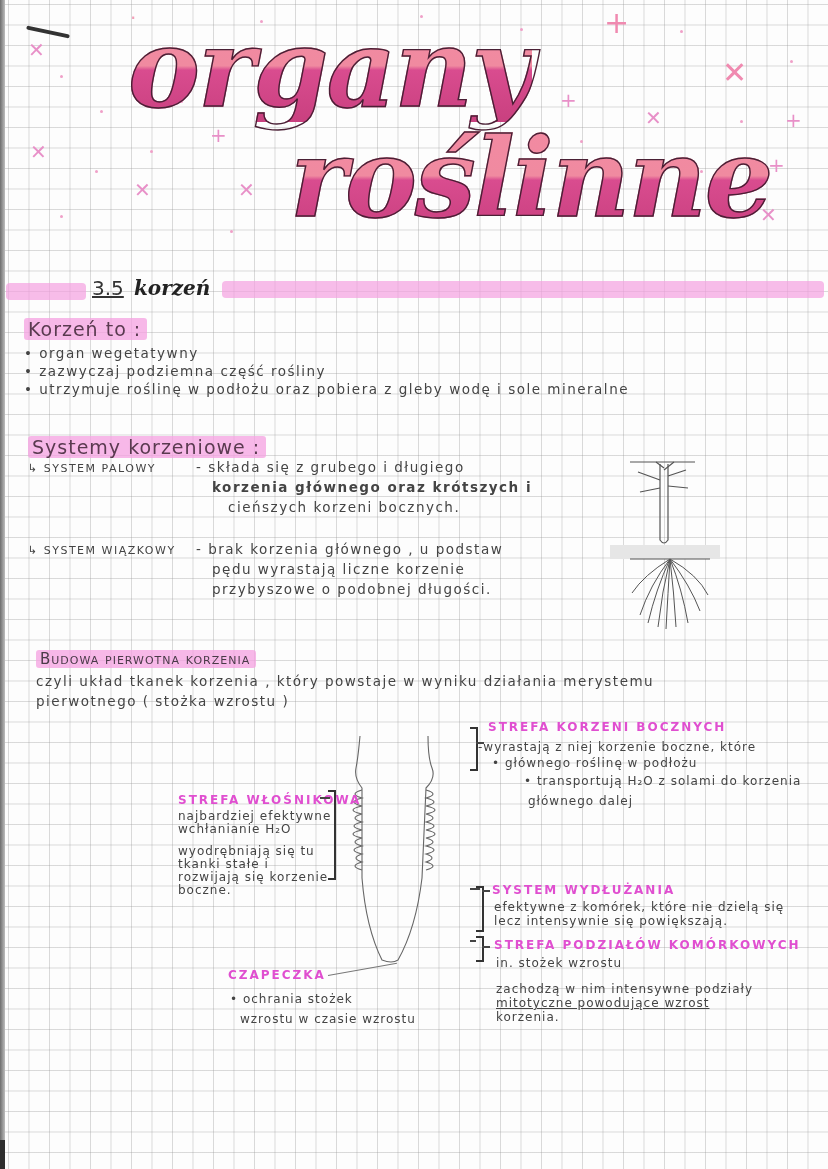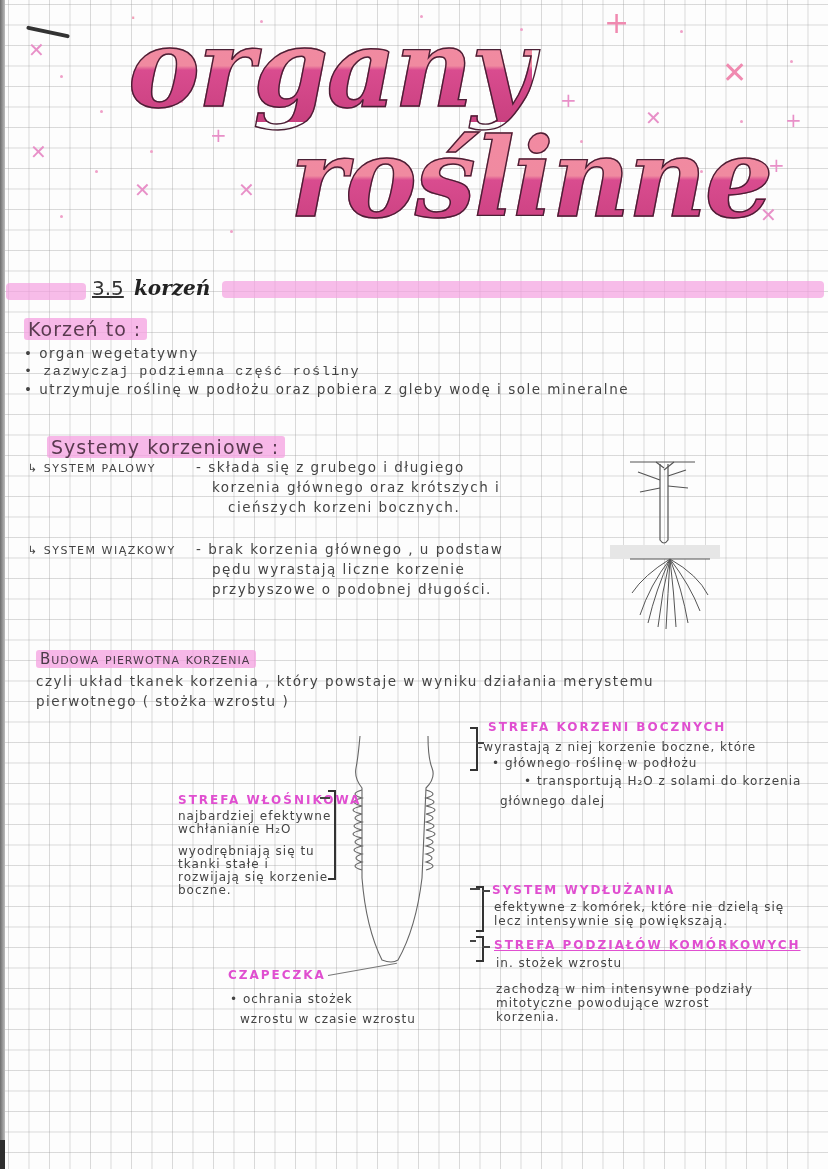--- a/index.html
+++ b/index.html
@@ -91,30 +91,30 @@
 
 <div class="hl-band" style="left:6px;top:283px;width:80px;"></div>
 <div class="hl-band" style="left:222px;top:281px;width:602px;"></div>
 <div class="txt section-num" style="left:92px;top:276px;text-decoration:underline;">3.5</div>
 <div class="txt section-name" style="left:134px;top:276px;">korzeń</div>
 
 <div class="txt h2" style="left:24px;top:318px;">
   <span class="hl">Korzeń to :</span>
 </div>
 <div class="txt body" style="left:24px;top:344px;">• <span>organ wegetatywny</span></div>
-<div class="txt body" style="left:24px;top:362px;font-family:Liberation Mono, monospace;">• <span>zazwyczaj podziemna część rośliny</span></div>
+<div class="txt body" style="left:24px;top:362px;">• <span>zazwyczaj podziemna część rośliny</span></div>
 <div class="txt body" style="left:24px;top:380px;">• <span>utrzymuje roślinę w podłożu oraz pobiera z gleby wodę i sole mineralne</span></div>
 
-<div class="txt h2" style="left:28px;top:436px;margin-left:19px;">
+<div class="txt h2" style="left:28px;top:436px;">
   <span class="hl">Systemy korzeniowe :</span>
 </div>
 
 <div class="txt caps" style="left:28px;top:462px;">↳ SYSTEM PALOWY</div>
 <div class="txt body" style="left:196px;top:458px;">- składa się z grubego i długiego</div>
-<div class="txt body" style="left:212px;top:478px;">korzenia głównego oraz krótszych i</div>
+<div class="txt body" style="left:212px;top:478px;font-weight:bold;">korzenia głównego oraz krótszych i</div>
 <div class="txt body" style="left:212px;top:498px;margin-left:16px;">cieńszych korzeni bocznych.</div>
 
 <div class="txt caps" style="left:28px;top:544px;">↳ SYSTEM WIĄZKOWY</div>
 <div class="txt body" style="left:196px;top:540px;">- brak korzenia głównego , u podstaw</div>
 <div class="txt body" style="left:212px;top:560px;">pędu wyrastają liczne korzenie</div>
 <div class="txt body" style="left:212px;top:580px;">przybyszowe o podobnej długości.</div>
 
 <svg style="left:620px;top:440px;" width="80" height="110" viewBox="0 0 80 110">
   <line x1="10" y1="22" x2="75" y2="22" stroke="#555" stroke-width="1.2"></line>
   <path d="M40 24 L40 100 Q44 106 48 100 L48 24" fill="none" stroke="#555" stroke-width="1.2"></path>
@@ -150,21 +150,21 @@
     <path d="M86 62 q14 4 0 8 q16 4 0 8 q18 4 0 8 q14 4 0 8 q16 4 0 8 q18 4 0 8 q14 4 0 8 q16 4 0 8 q12 4 0 8 q14 4 0 8"></path>
   </g>
 </svg>
 
 <div class="bracket-r" style="left:470px;top:727px;height:40px;"></div>
 <div class="line" style="left:476px;top:742px;width:8px;"></div>
 <div class="txt zone" style="left:488px;top:720px;">STREFA KORZENI BOCZNYCH</div>
 <div class="txt small" style="left:478px;top:740px;">-wyrastają z niej korzenie boczne, które</div>
 <div class="txt small" style="left:492px;top:756px;">• głównego roślinę w podłożu</div>
 <div class="txt small" style="left:492px;top:774px;margin-left:32px;">• transportują H₂O z solami do korzenia</div>
-<div class="txt small" style="left:500px;top:794px;">głównego dalej</div>
+<div class="txt small" style="left:500px;top:794px;padding-left:28px;">głównego dalej</div>
 
 <div class="txt zone" style="left:178px;top:793px;">STREFA WŁOŚNIKOWA</div>
 <div class="bracket-r" style="left:328px;top:790px;height:86px;"></div>
 <div class="line" style="left:320px;top:797px;width:10px;"></div>
 <div class="txt small" style="left:178px;top:809px;">najbardziej efektywne</div>
 <div class="txt small" style="left:178px;top:822px;">wchłanianie H₂O</div>
 <div class="txt small" style="left:178px;top:844px;">wyodrębniają się tu</div>
 <div class="txt small" style="left:178px;top:857px;">tkanki stałe i</div>
 <div class="txt small" style="left:178px;top:870px;">rozwijają się korzenie</div>
 <div class="txt small" style="left:178px;top:883px;">boczne.</div>
@@ -172,22 +172,22 @@
 <div class="line" style="left:470px;top:888px;width:10px;"></div>
 <div class="bracket-r" style="left:476px;top:886px;height:42px;"></div>
 <div class="line" style="left:482px;top:890px;width:8px;"></div>
 <div class="txt zone" style="left:492px;top:883px;">SYSTEM WYDŁUŻANIA</div>
 <div class="txt small" style="left:494px;top:900px;">efektywne z komórek, które nie dzielą się</div>
 <div class="txt small" style="left:494px;top:914px;">lecz intensywnie się powiększają.</div>
 
 <div class="line" style="left:470px;top:940px;width:6px;"></div>
 <div class="bracket-r" style="left:476px;top:936px;height:22px;"></div>
 <div class="line" style="left:482px;top:946px;width:8px;"></div>
-<div class="txt zone" style="left:494px;top:938px;text-decoration:underline;">STREFA PODZIAŁÓW KOMÓRKOWYCH</div>
+<div class="txt zone" style="left:494px;top:938px;">STREFA PODZIAŁÓW KOMÓRKOWYCH</div>
 <div class="txt small" style="left:496px;top:956px;">in. stożek wzrostu</div>
 <div class="txt small" style="left:496px;top:982px;">zachodzą w nim intensywne podziały</div>
-<div class="txt small" style="left:496px;top:996px;">mitotyczne powodujące wzrost</div>
+<div class="txt small" style="left:496px;top:996px;text-decoration:underline;">mitotyczne powodujące wzrost</div>
 <div class="txt small" style="left:496px;top:1010px;">korzenia.</div>
 
 <div class="txt zone" style="left:228px;top:968px;">CZAPECZKA</div>
 <div class="line" style="left:328px;top:975px;width:70px;background:#777;height:1px;transform:rotate(-10deg);transform-origin:left;"></div>
 <div class="txt small" style="left:230px;top:992px;">• ochrania stożek</div>
 <div class="txt small" style="left:240px;top:1012px;">wzrostu w czasie wzrostu</div>
 
 </body></html>

